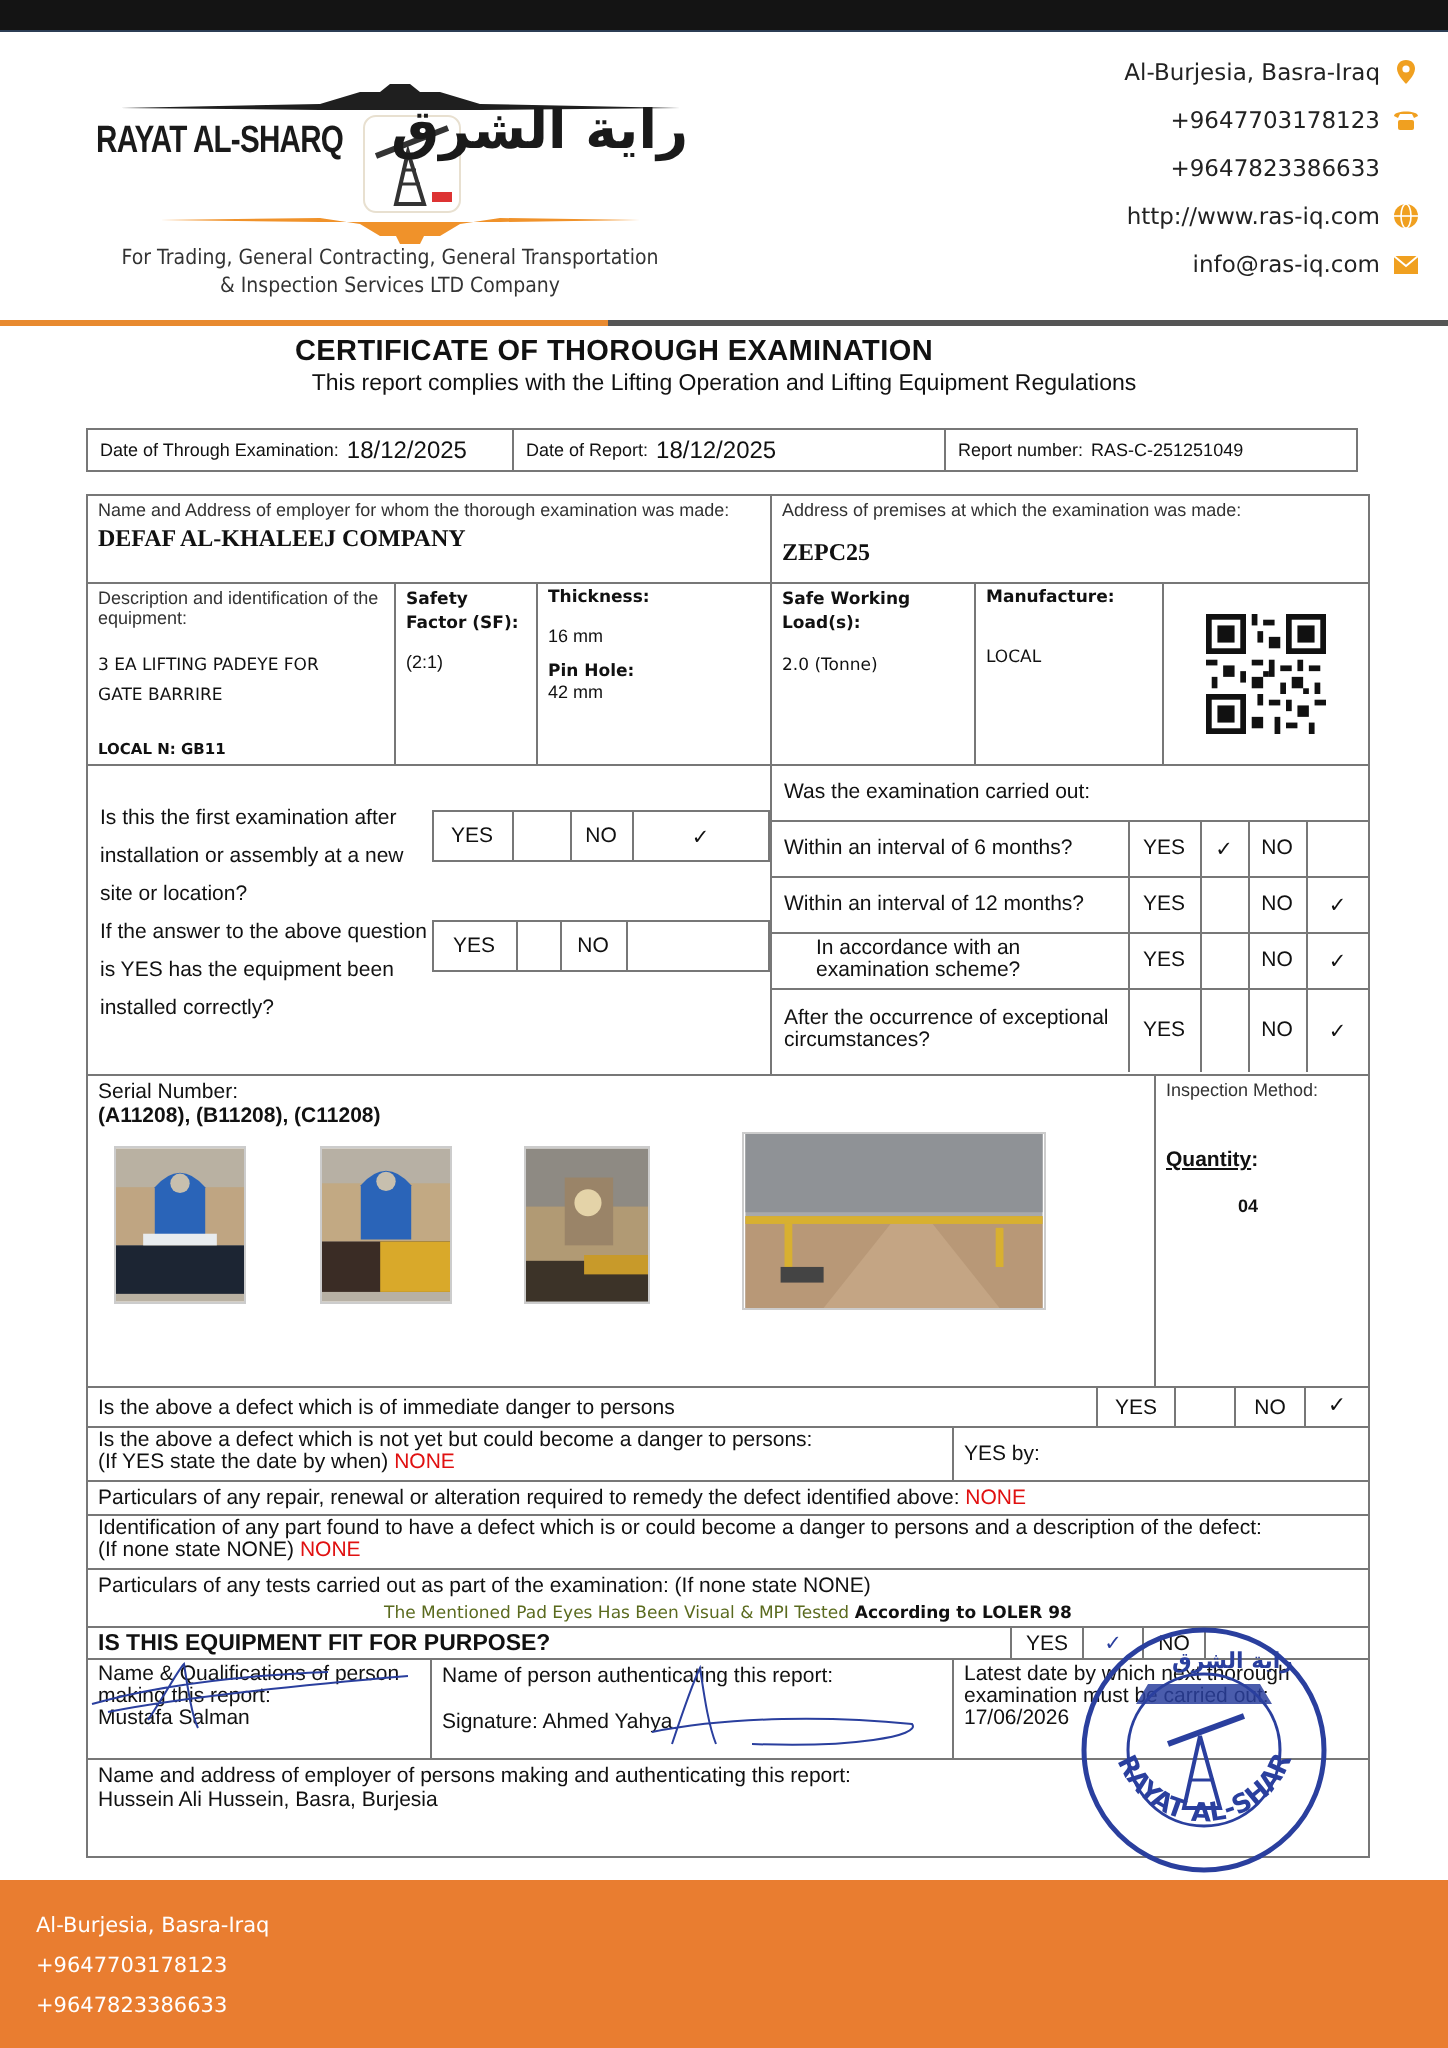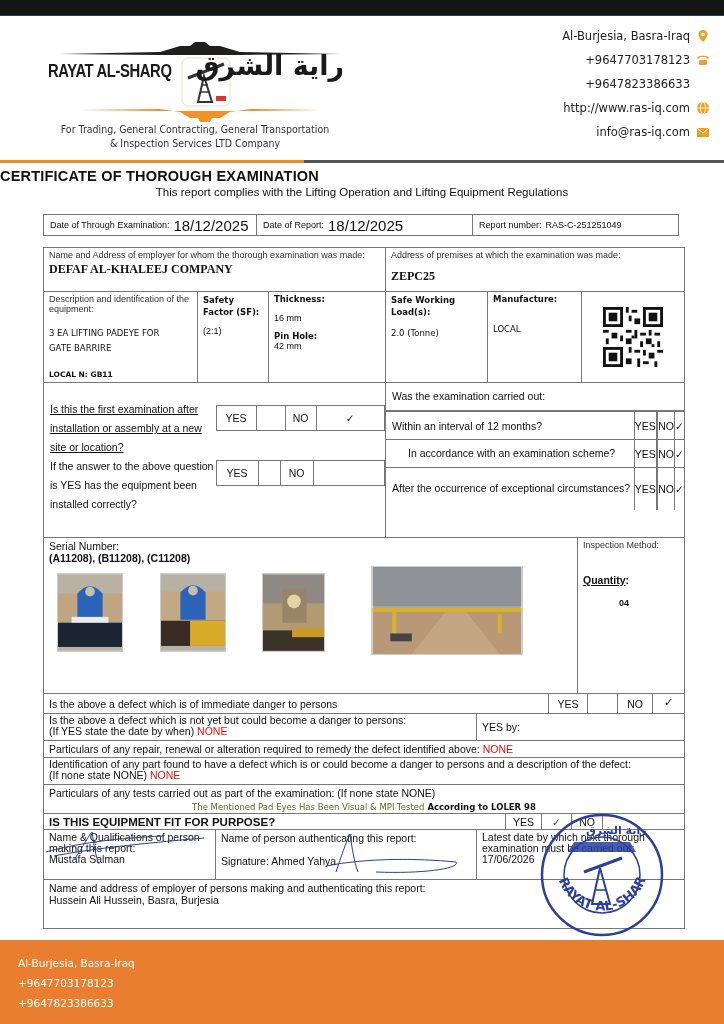--- a/index.html
+++ b/index.html
@@ -18,28 +18,28 @@
   .tagline { position: absolute; left: 40px; top: 122px; width: 310px; text-align: center; font-size: 10.5px; line-height: 14px; color: #333; font-family: "DejaVu Sans", sans-serif; transform: scaleX(0.9); transform-origin: center; }
 
   .contacts { position: absolute; right: 14px; top: 24px; text-align: right; font-family: "DejaVu Sans", sans-serif; font-size: 11.5px; color: #222; }
   .contact-line { height: 24px; line-height: 18px; display: flex; align-items: center; justify-content: flex-end; gap: 6px; }
   .cicon { width: 14px; height: 14px; display: inline-block; }
   .cicon-none { width: 14px; display: inline-block; }
 
   .header-rule { position: absolute; left: 0; top: 160px; width: 724px; height: 3px; background: linear-gradient(to right, #e88a30 0 42%, #555 42% 100%); }
 
   
-  .title { position: absolute; left: 0; top: 168px; width: 614px; text-align: left; font-weight: bold; font-size: 14.5px; letter-spacing: 0.2px; }
+  .title { position: absolute; left: 0; top: 168px; width: 614px; text-align: center; font-weight: bold; font-size: 14.5px; letter-spacing: 0.2px; }
   .subtitle { position: absolute; left: 0; top: 186px; width: 724px; text-align: center; font-size: 11.5px; }
 
   
   .daterow { position: absolute; left: 43px; top: 214px; width: 636px; height: 22px; border: 1px solid #777; display: flex; font-size: 9px; }
   .daterow .dc { border-right: 1px solid #777; display: flex; align-items: center; padding-left: 6px; gap: 4px; }
   .daterow .dc:last-child { border-right: none; }
-  .daterow .big { font-size: 15px; }
+  .daterow .big { font-size: 12px; }
 
   
   .form { position: absolute; left: 43px; top: 247px; width: 642px; border: 1px solid #777; }
   .row { display: flex; border-bottom: 1px solid #777; }
   .row:last-child { border-bottom: none; }
   .cell { border-right: 1px solid #777; font-size: 9px; padding: 2px 5px; }
   .cell:last-child { border-right: none; }
   .lbl { color: #333; font-size: 9px; line-height: 10px; }
   .serif-bold { font-family: "Liberation Serif", serif; font-weight: bold; font-size: 12px; margin-top: 2px; }
   .calib { font-family: "DejaVu Sans", sans-serif; font-size: 8.5px; }
@@ -230,21 +230,21 @@
             <rect x="10" y="10" width="1" height="1"></rect>
             <rect x="17" y="13" width="1" height="1"></rect>
         </g>
       </svg>
     </div>
   </div>
 
   <div class="row" style="height:155px;">
     <div class="cell" style="width:342px; padding:0;">
       <div class="qrow" style="margin-top:17px;">
-        <div class="qtext" style="width:172px; padding-left:6px;text-decoration:underline;">Is this the first examination after installation or assembly at a new site or location?</div>
+        <div class="qtext" style="width:172px; padding-left:6px;">Is this the first examination after installation or assembly at a new site or location?</div>
         <table class="yn" style="width:170px; height:26px; margin-top:5px;">
           <tbody>
               <tr>
             <td style="width:40px;">YES</td>
             <td style="width:29px;"></td>
             <td style="width:31px;">NO</td>
             <td>✓</td>
           </tr>
         </tbody>
           </table>
@@ -260,20 +260,27 @@
             <td></td>
           </tr>
         </tbody>
           </table>
       </div>
     </div>
     <div class="cell" style="flex:1; padding:0;">
       <div style="height:28px; padding:7px 6px 0; font-size:10.5px; border-bottom:1px solid #777; margin-right:0;">Was the examination carried out:</div>
       <table class="yn" style="width:100%; border-collapse:collapse;">
         <tbody>
+            <tr style="height:27px;">
+          <td style="border-left:none; border-top:none; text-align:left; padding-left:6px; width:178px;">Within an interval of 6 months?</td>
+          <td style="border-top:none; width:36px;">YES</td>
+          <td style="border-top:none; width:24px;">✓</td>
+          <td style="border-top:none; width:29px;">NO</td>
+          <td style="border-top:none; border-right:none;"></td>
+        </tr>
         <tr style="height:28px;">
           <td style="border-left:none; text-align:left; padding-left:6px;">Within an interval of 12 months?</td>
           <td>YES</td>
           <td></td>
           <td>NO</td>
           <td style="border-right:none;">✓</td>
         </tr>
         <tr style="height:28px;">
           <td style="border-left:none; text-align:left; padding-left:22px; line-height:11px;">In accordance with an examination scheme?</td>
           <td>YES</td>

